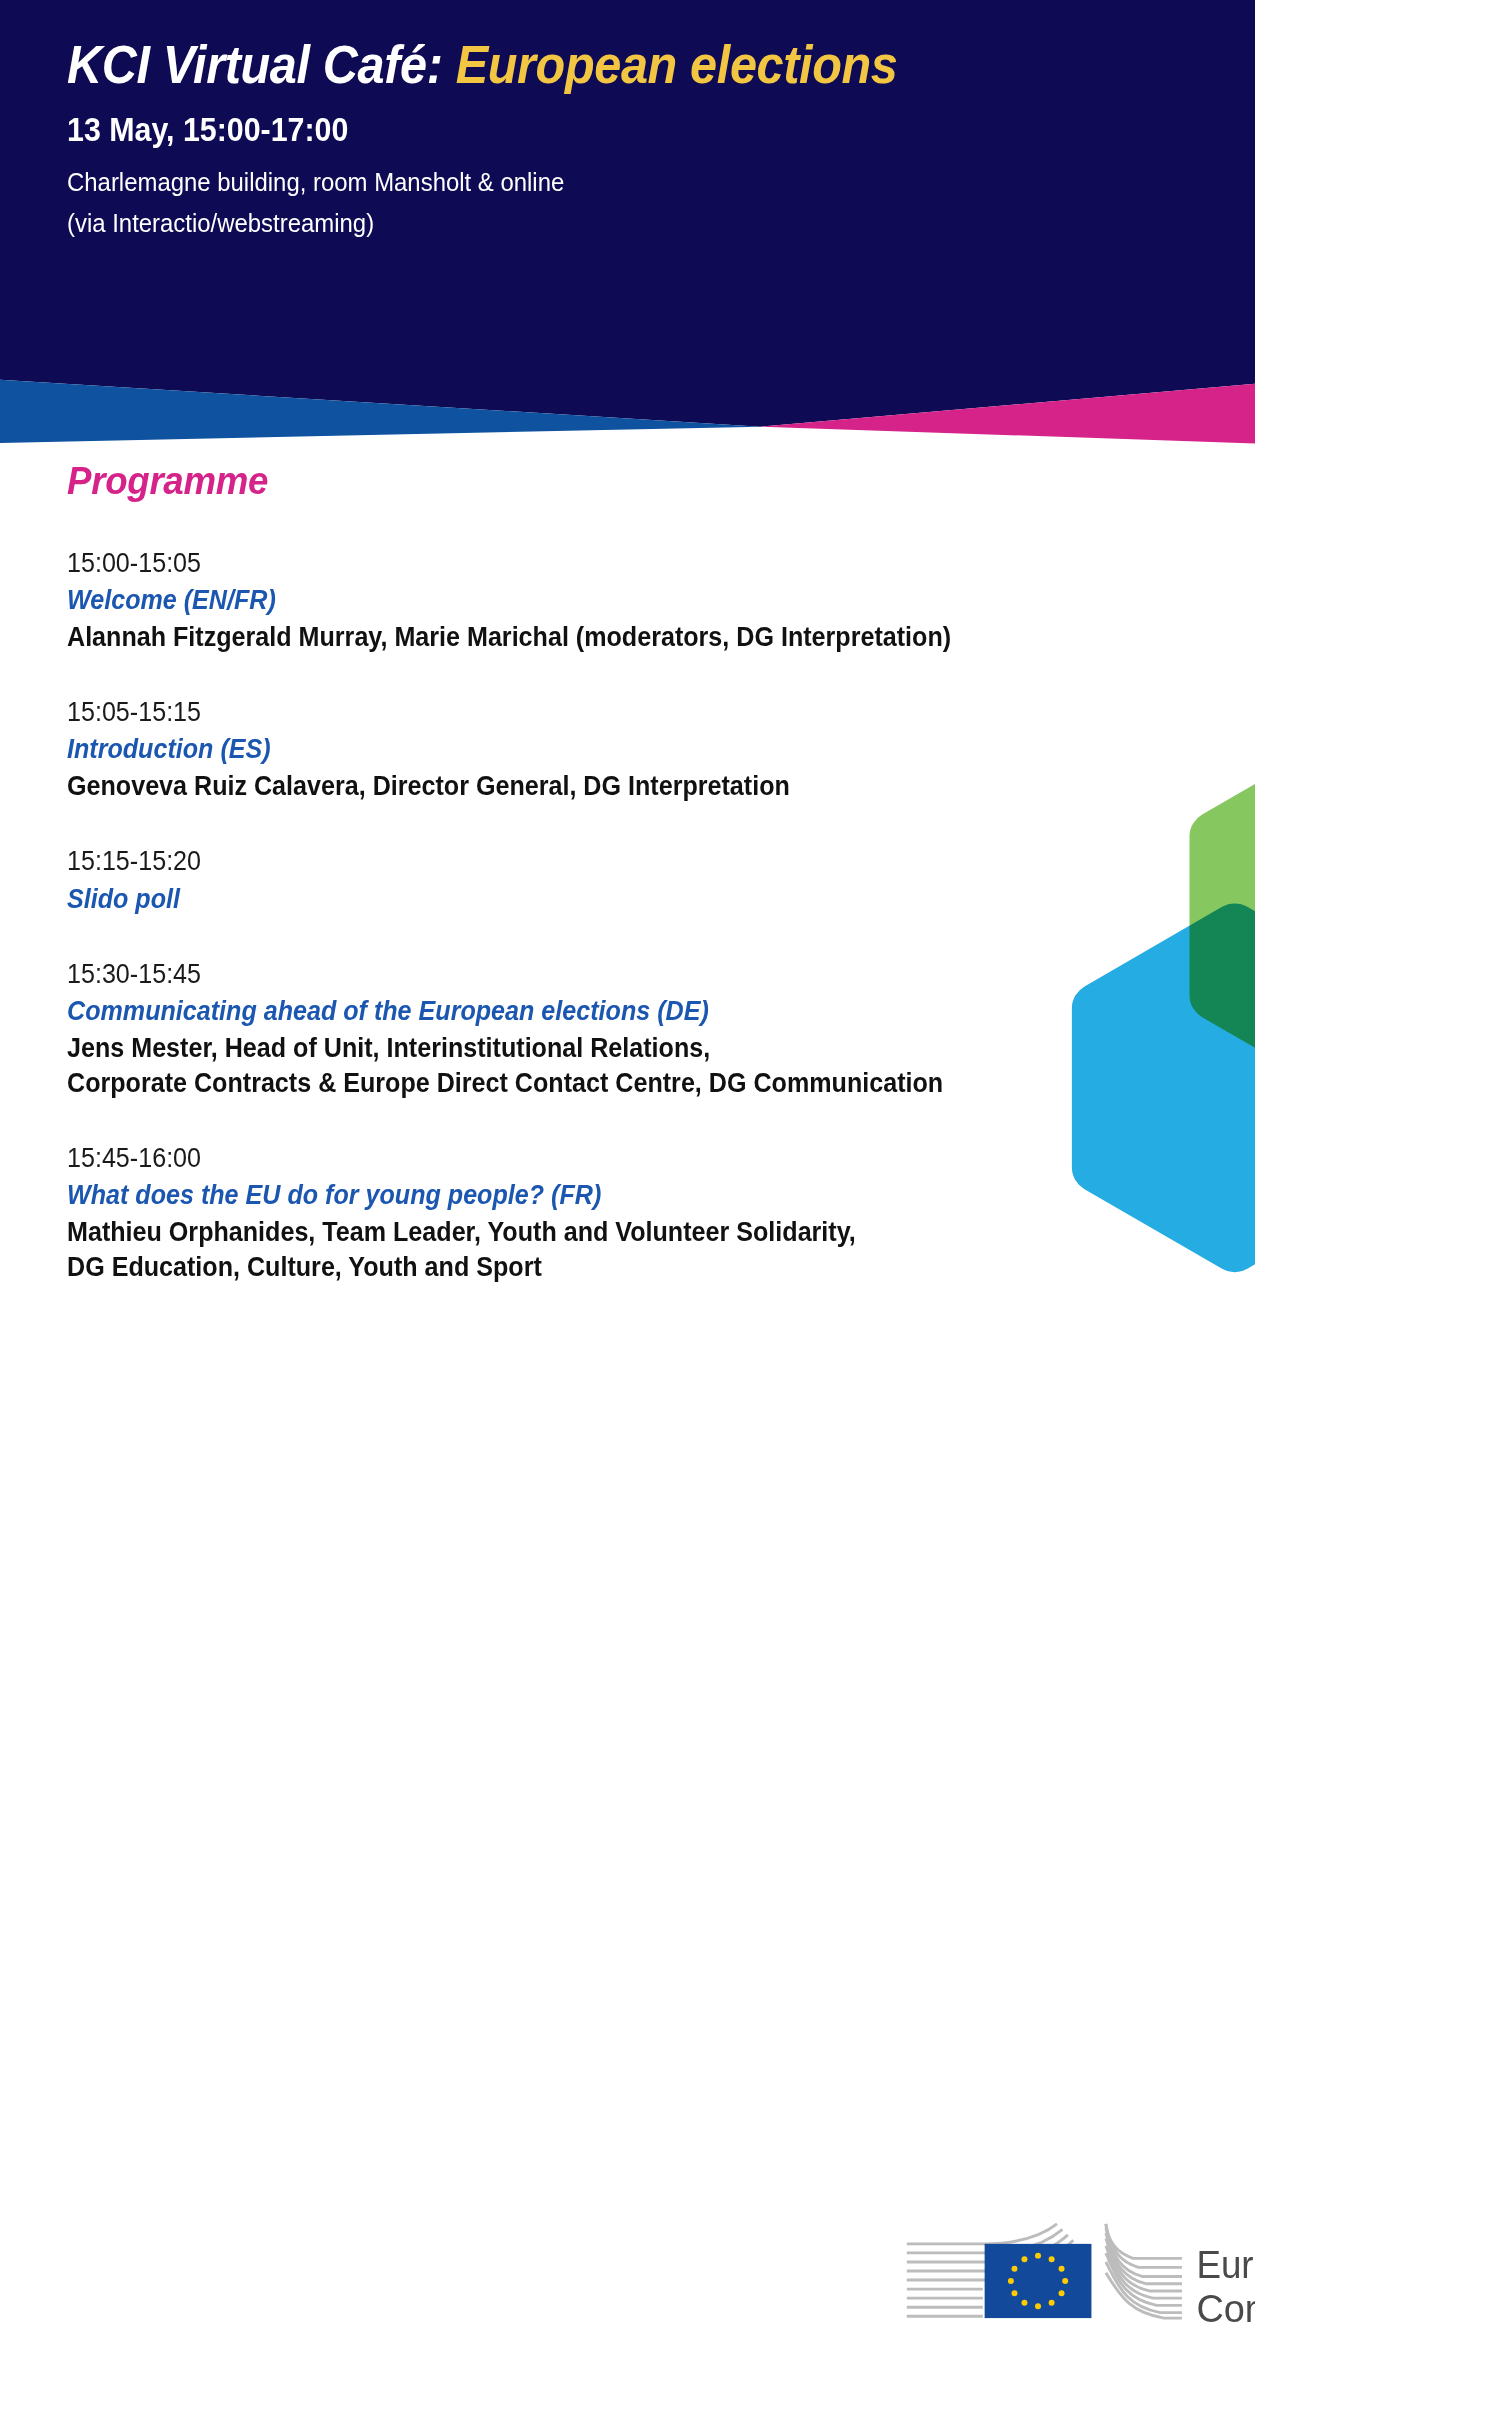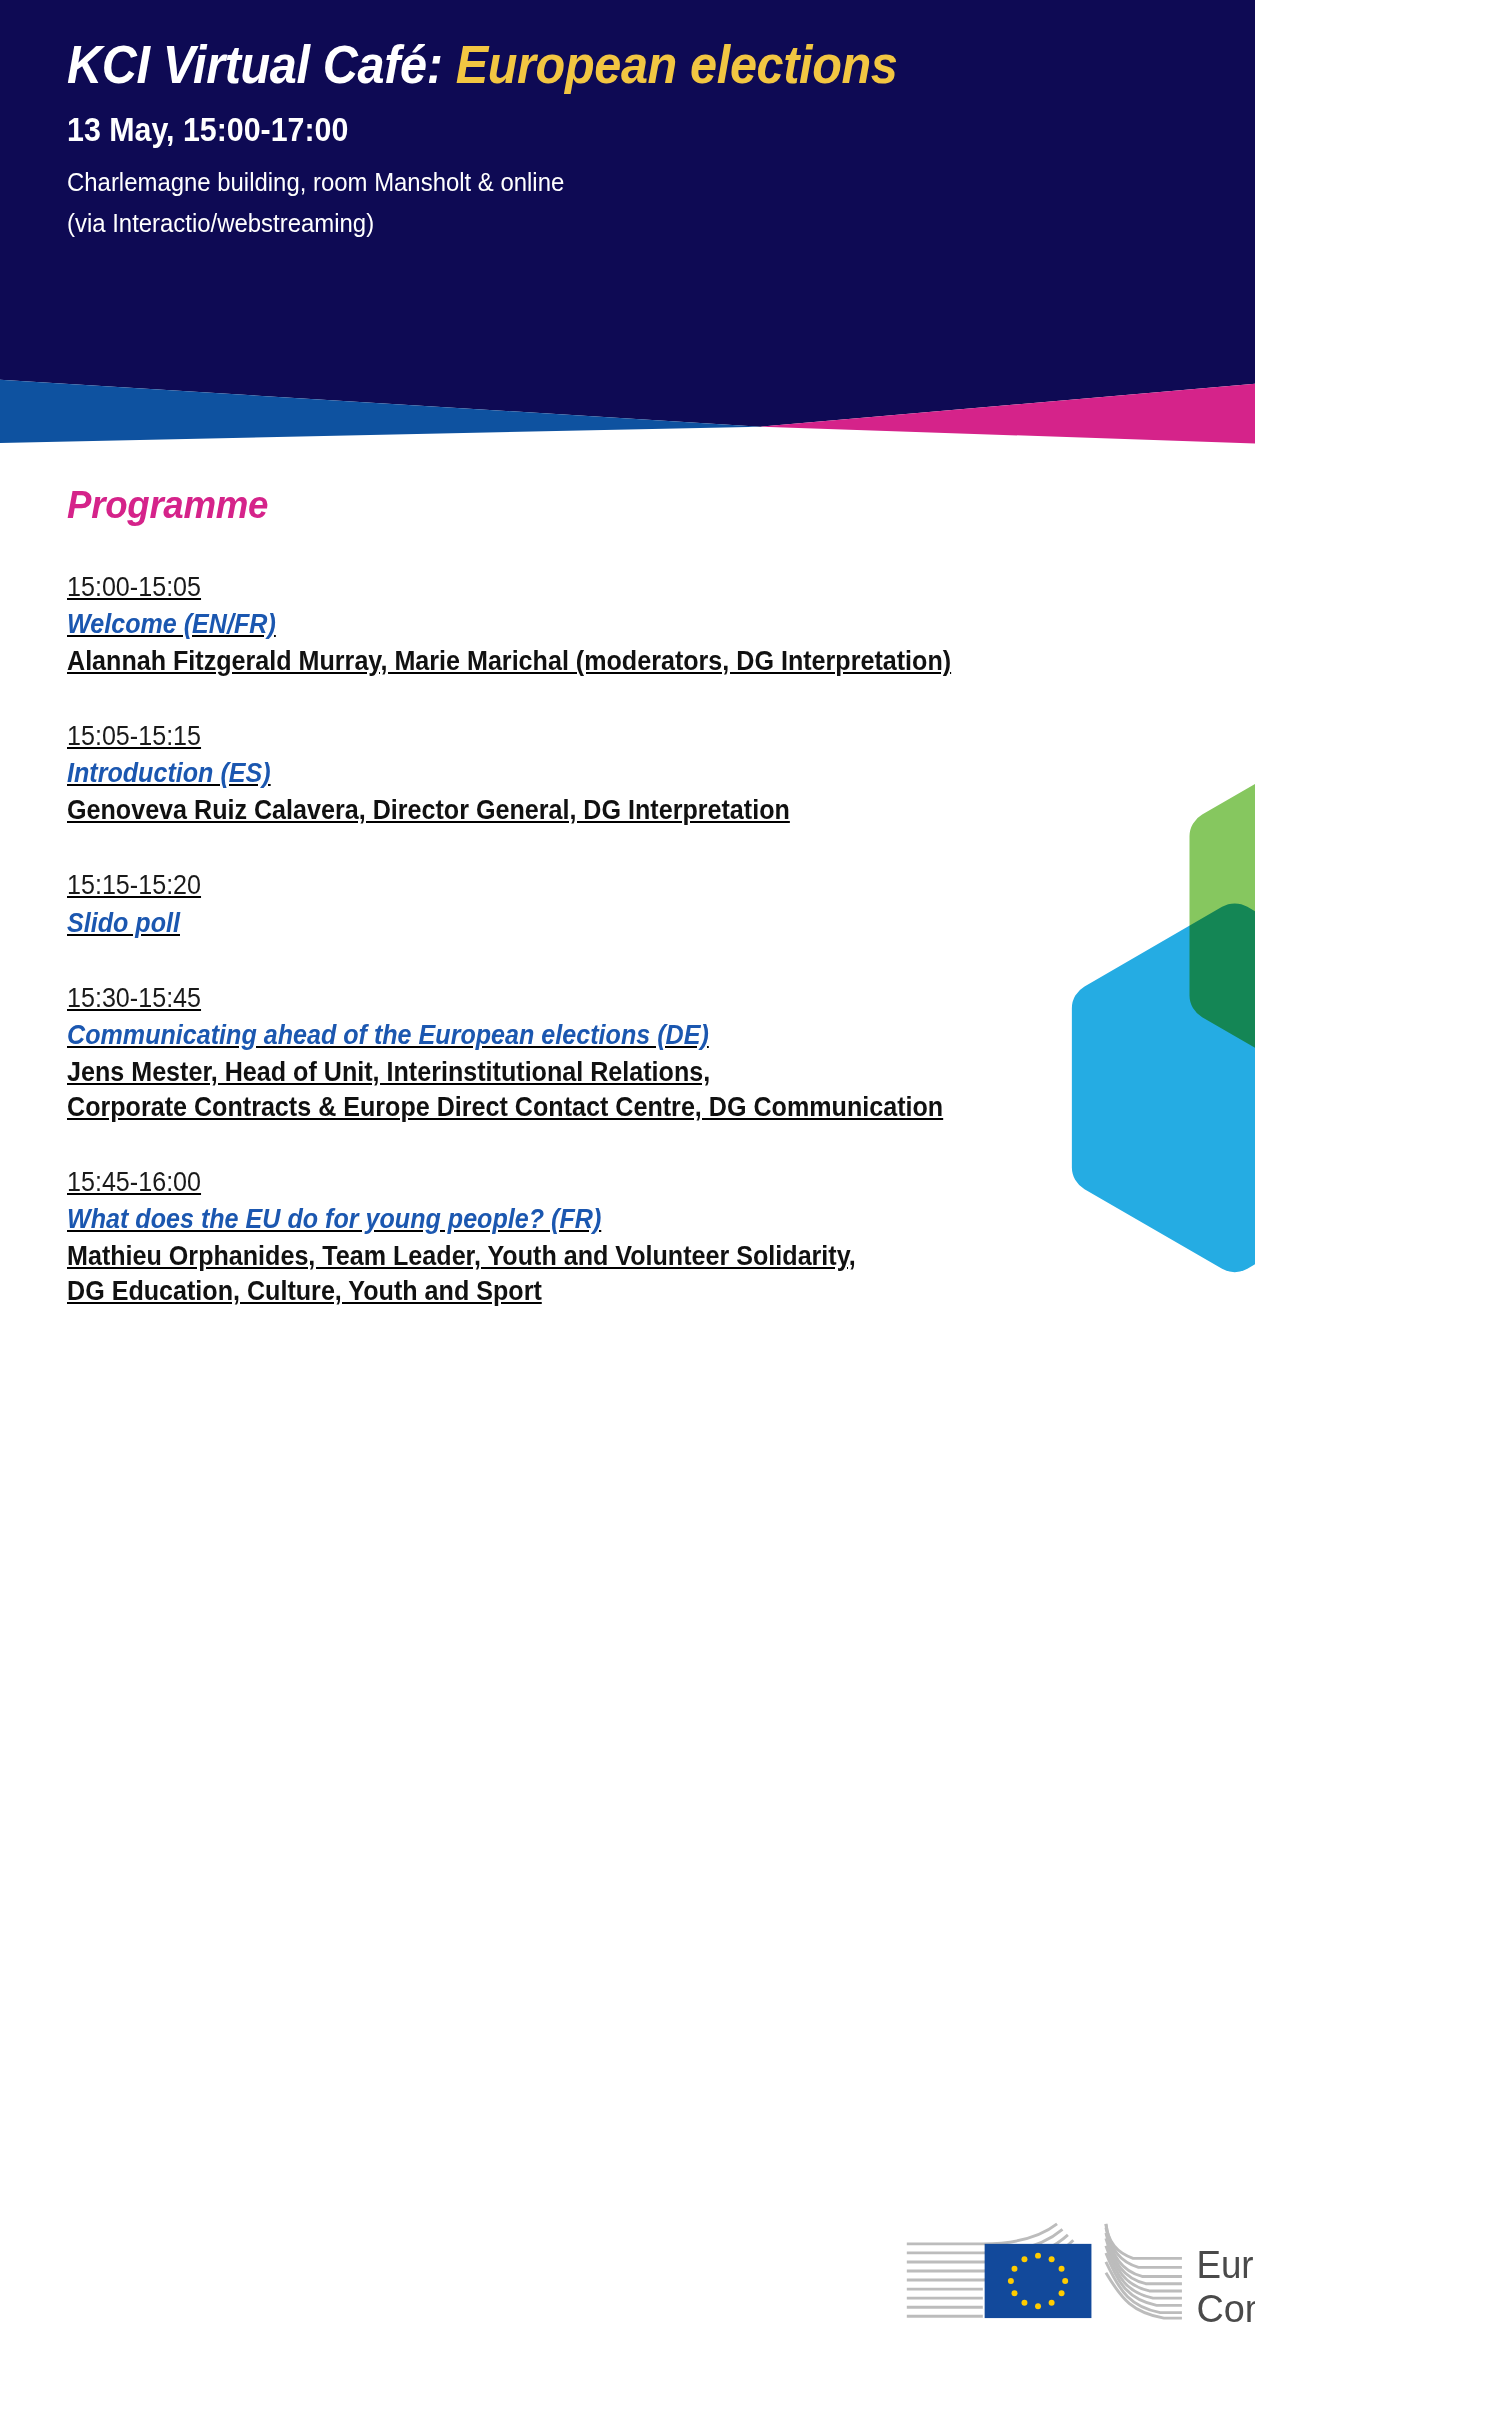--- a/index.html
+++ b/index.html
@@ -28,27 +28,27 @@
     margin-top:14.5px;font-size:26px;font-weight:400;color:#ffffff;line-height:1.45;
     transform:scaleX(0.92);transform-origin:left center;
   }
   .venue div{margin-bottom:3.6px;}
 
   
   .hexes{position:absolute;left:1068px;top:715px;width:471px;height:751px;
          pointer-events:none;}
 
   
-  .programme{position:absolute;left:67px;top:483px;width:1204px;}
+  .programme{position:absolute;left:67px;top:459px;width:1204px;}
   .prog-heading{
     font-size:39px;font-weight:700;font-style:italic;color:#D5238A;
     margin:0 0 43px 0;letter-spacing:-0.3px;
     transform:scaleX(0.94);transform-origin:left center;
   }
-  .entry{margin-bottom:40px;position:relative;text-decoration:underline;}
+  .entry{margin-bottom:40px;position:relative;}
   .entry:last-child{margin-bottom:0;}
   .e-time{
     font-size:27px;font-weight:400;color:#1a1a1a;line-height:1.28;
     transform:scaleX(0.93);transform-origin:left center;
   }
   .e-title{
     font-size:27px;font-weight:700;font-style:italic;color:#1B57B0;
     line-height:1.30;margin-top:2.7px;
     transform:scaleX(0.93);transform-origin:left center;
   }

